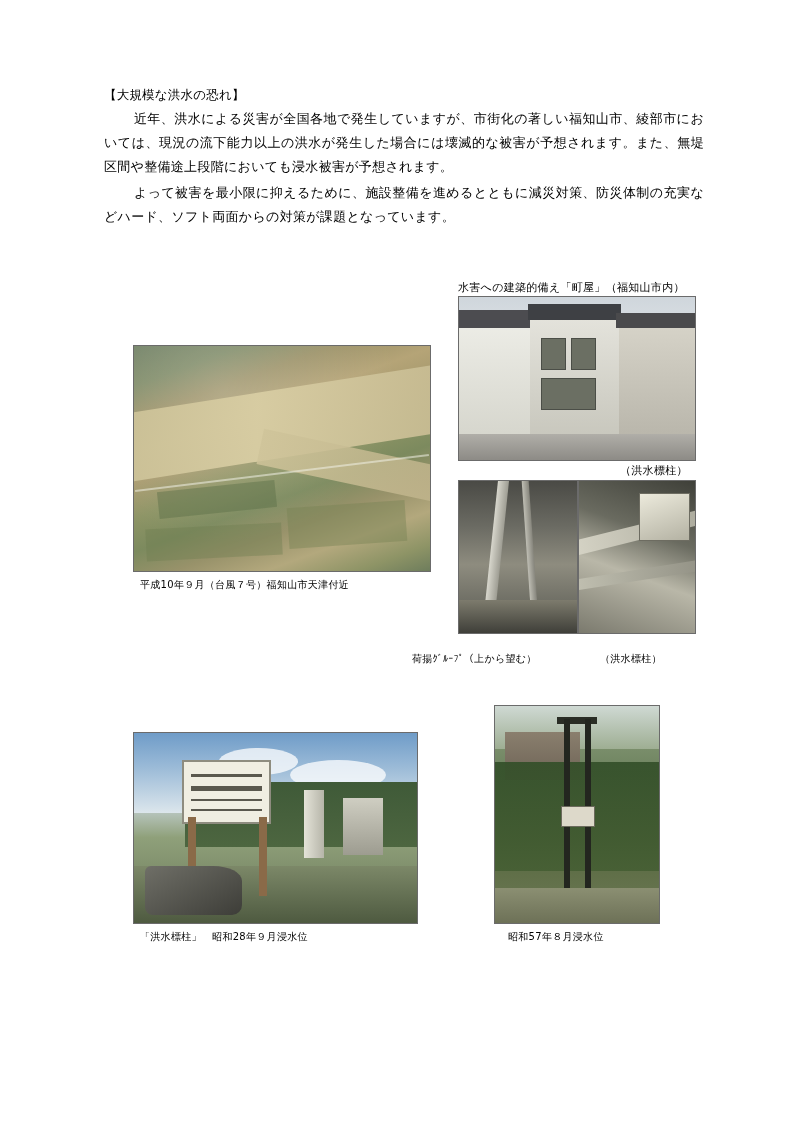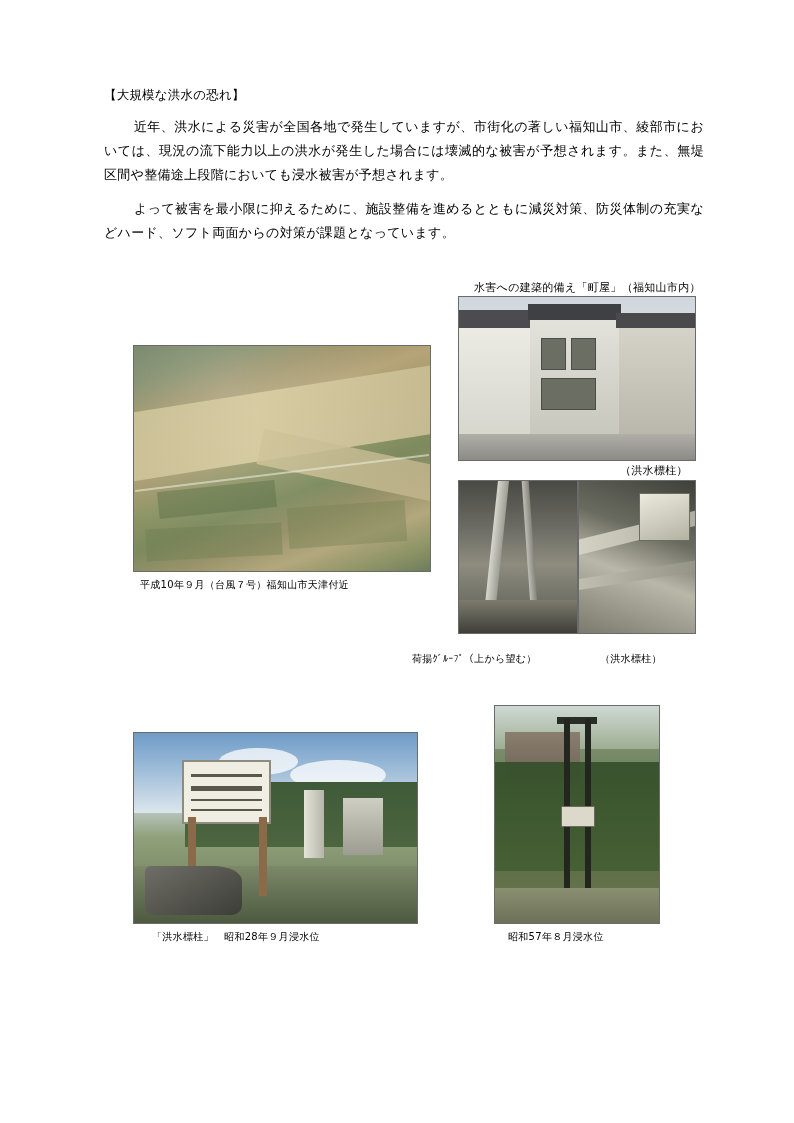--- a/index.html
+++ b/index.html
@@ -29,21 +29,21 @@
   }
   .section-heading {
     font-size: 12.5px;
     line-height: 1.5;
     letter-spacing: 0.2px;
   }
   .para {
     font-size: 13px;
     line-height: 1.85;
     text-align: justify;
-    margin-top: 10px;
+    margin-top: 2px;
     letter-spacing: 0.3px;
   }
   .para.indent {
     text-indent: 2.3em;
   }
 
   
   .photo {
     position: absolute;
     border: 1px solid #6b6b6b;
@@ -279,21 +279,21 @@
 <body>
 
 <div class="page">
 
   <div class="content">
     <div class="section-heading">【大規模な洪水の恐れ】</div>
     <div class="para indent">近年、洪水による災害が全国各地で発生していますが、市街化の著しい福知山市、綾部市においては、現況の流下能力以上の洪水が発生した場合には壊滅的な被害が予想されます。また、無堤区間や整備途上段階においても浸水被害が予想されます。</div>
     <div class="para indent">よって被害を最小限に抑えるために、施設整備を進めるとともに減災対策、防災体制の充実などハード、ソフト両面からの対策が課題となっています。</div>
   </div>
 
-  <div class="caption small" style="left:474px; top:280px;text-align:right;">水害への建築的備え「町屋」（福知山市内）</div>
+  <div class="caption small" style="left:458px; top:280px;text-align:right;">水害への建築的備え「町屋」（福知山市内）</div>
 
   <div class="photo" id="photo-machiya">
     <div class="bldg-left">
         <div class="roof"></div>
       </div>
     <div class="bldg-mid">
       <div class="roof"></div>
       <div class="win" style="left:12%; top:26%; width:26%; height:22%;"></div>
       <div class="win" style="left:46%; top:26%; width:26%; height:22%;"></div>
       <div class="win" style="left:12%; top:56%; width:60%; height:22%;"></div>
@@ -343,21 +343,21 @@
       <div class="line" style="top:20%;"></div>
       <div class="line" style="top:40%; height:5px;"></div>
       <div class="line" style="top:62%; height:2px;"></div>
       <div class="line" style="top:78%; height:2px;"></div>
     </div>
     <div class="post p1"></div>
     <div class="post p2"></div>
     <div class="stone"></div>
   </div>
 
-  <div class="caption" style="left:152px; top:930px;">「洪水標柱」　昭和28年９月浸水位</div>
+  <div class="caption" style="left:140px; top:930px;">「洪水標柱」　昭和28年９月浸水位</div>
 
   <div class="photo" id="photo-marker">
     <div class="sky"></div>
     <div class="bldg"></div>
     <div class="foliage"></div>
     <div class="cap"></div>
     <div class="pole-l"></div>
     <div class="pole-r"></div>
     <div class="plate"></div>
     <div class="base"></div>

